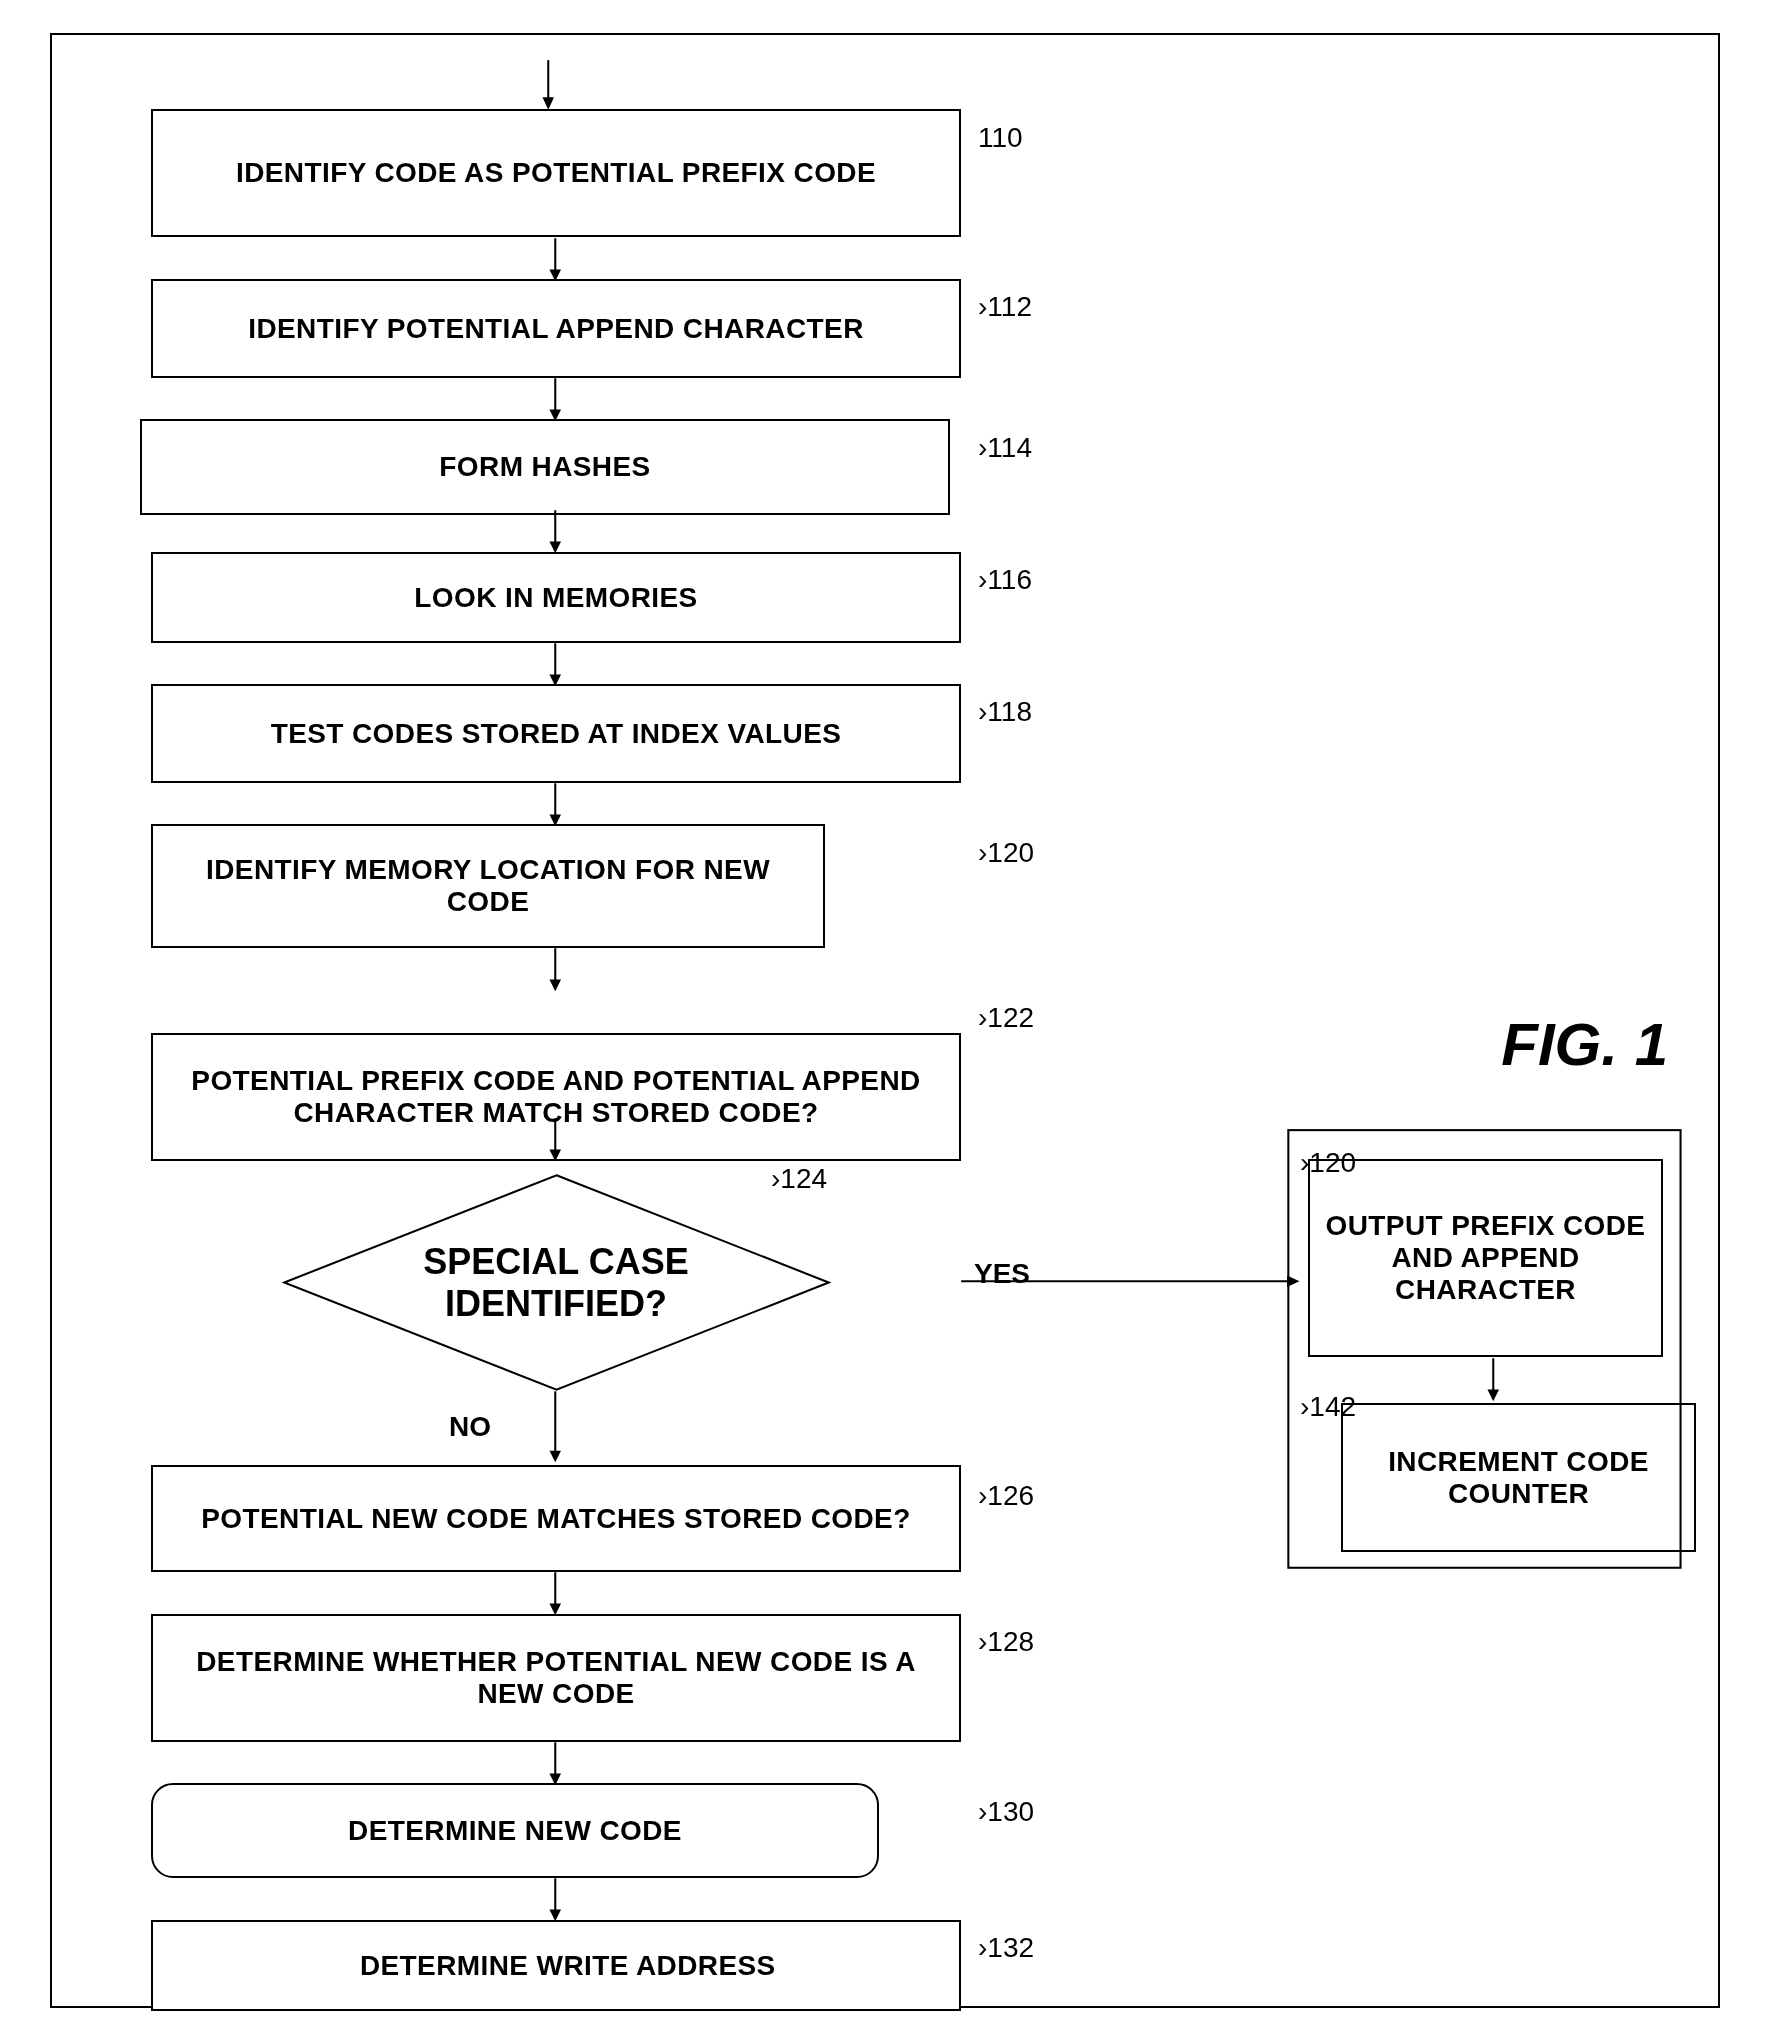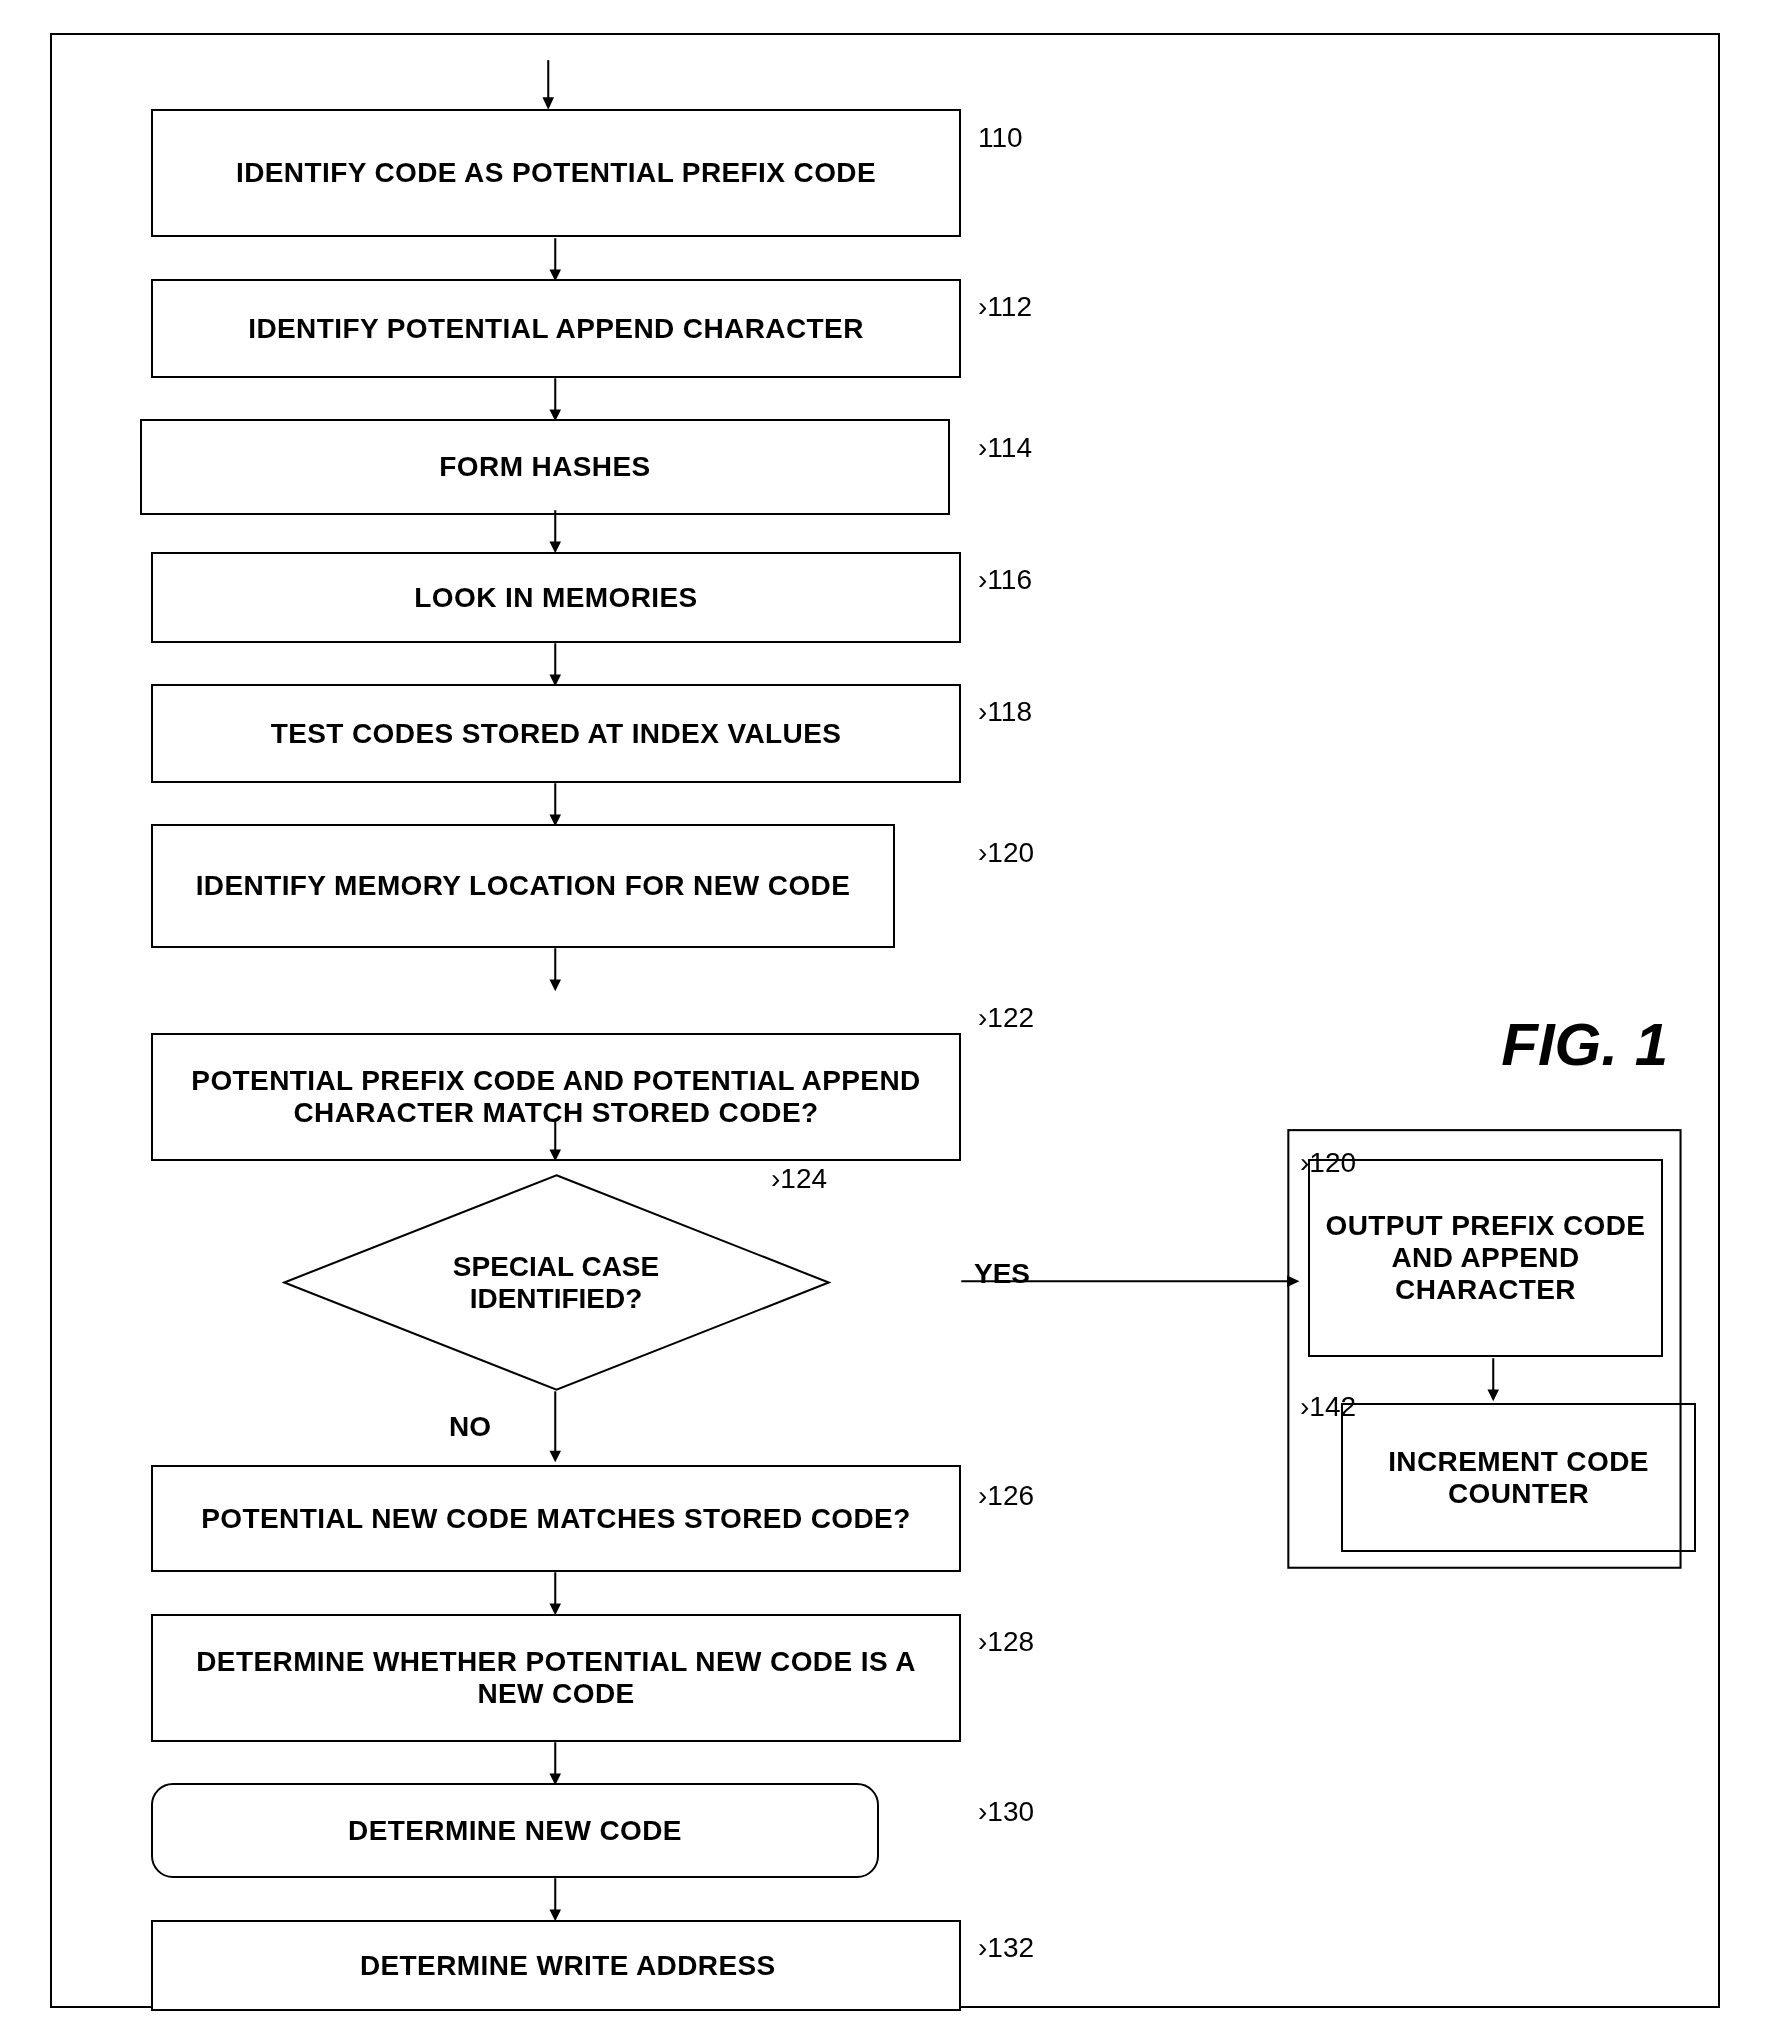--- a/index.html
+++ b/index.html
@@ -134,21 +134,21 @@
   <div class="flow-box" style="left:99px;top:649px;width:810px;height:99px;">
     <span>TEST CODES STORED AT INDEX VALUES</span>
   </div>
   <span class="ref-num" style="left:926px;top:661px;">›118</span>
 
   <svg style="position:absolute;left:495px;top:748px;" width="16.5" height="50" viewBox="0 0 20 60">
     <line x1="10" y1="0" x2="10" y2="45" stroke="#000" stroke-width="2.5"></line>
     <polygon points="3,38 17,38 10,52" fill="#000"></polygon>
   </svg>
 
-  <div class="flow-box" style="left:99px;top:789px;width:744px;height:124px;">
+  <div class="flow-box" style="left:99px;top:789px;width:674px;height:124px;">
     <span>IDENTIFY MEMORY LOCATION FOR NEW CODE</span>
   </div>
   <span class="ref-num" style="left:926px;top:802px;">›120</span>
 
   <svg style="position:absolute;left:495px;top:913px;" width="16.5" height="50" viewBox="0 0 20 60">
     <line x1="10" y1="0" x2="10" y2="45" stroke="#000" stroke-width="2.5"></line>
     <polygon points="3,38 17,38 10,52" fill="#000"></polygon>
   </svg>
 
   <div class="flow-box" style="left:99px;top:955px;width:810px;height:128px;margin-top:43px;">
@@ -159,21 +159,21 @@
   <svg style="position:absolute;left:495px;top:1083px;" width="16.5" height="50" viewBox="0 0 20 60">
     <line x1="10" y1="0" x2="10" y2="45" stroke="#000" stroke-width="2.5"></line>
     <polygon points="3,38 17,38 10,52" fill="#000"></polygon>
   </svg>
 
   <div style="position:absolute;left:99px;top:1124px;width:810px;height:248px;display:flex;align-items:center;justify-content:center;">
 
     <svg width="579" height="231" style="position:absolute;left:116px;top:8.3px;" viewBox="0 0 700 280">
       <polygon points="350,10 680,140 350,270 20,140" fill="#fff" stroke="#000" stroke-width="2.5"></polygon>
     </svg>
-    <span style="position:relative;z-index:2;font-size:28px;font-weight:bold;text-align:center;width:281px;">SPECIAL CASE IDENTIFIED?</span>
+    <span style="position:relative;z-index:2;font-size:36px;font-weight:bold;text-align:center;width:281px;">SPECIAL CASE IDENTIFIED?</span>
   </div>
   <span class="ref-num" style="left:719px;top:1128px;">›124</span>
 
   <span class="branch-label" style="left:922px;top:1223px;">YES</span>
 
   <span class="branch-label" style="left:397px;top:1376px;">NO</span>
 
   <svg style="position:absolute;left:495px;top:1356px;" width="16.5" height="79" viewBox="0 0 20 95">
     <line x1="10" y1="0" x2="10" y2="80" stroke="#000" stroke-width="2.5"></line>
     <polygon points="3,72 17,72 10,86" fill="#000"></polygon>

